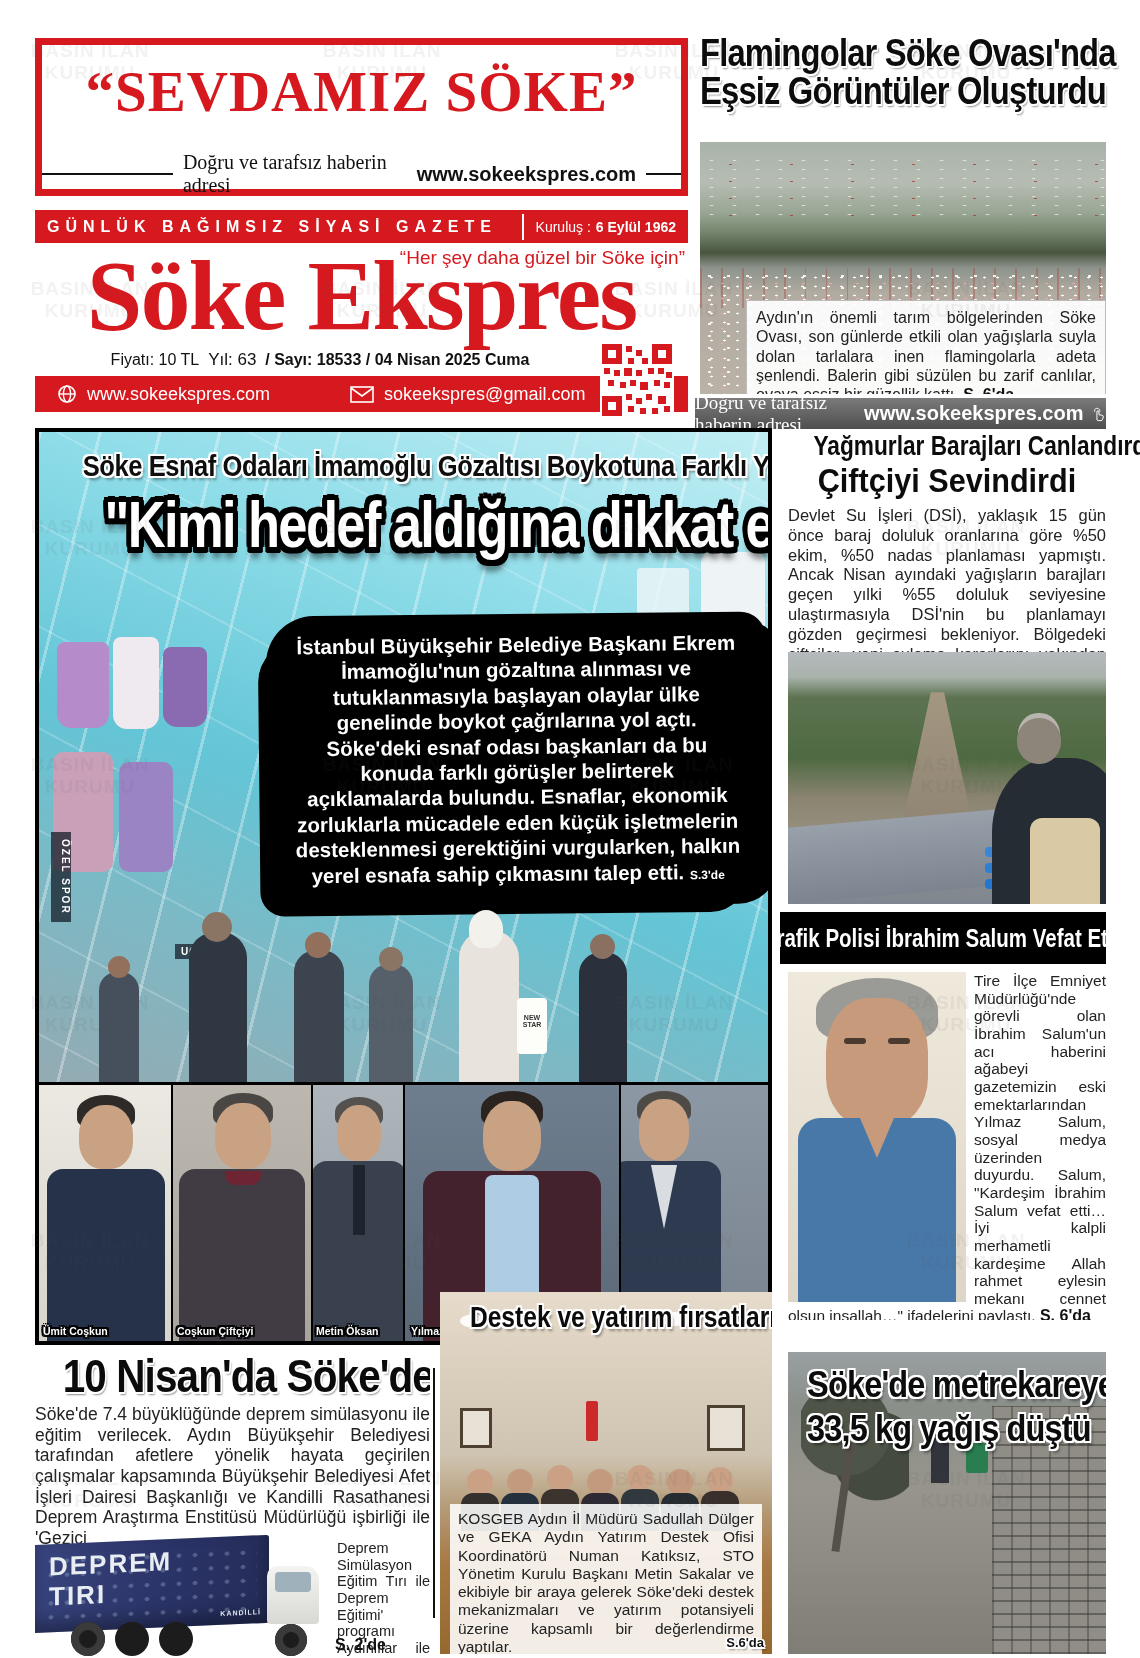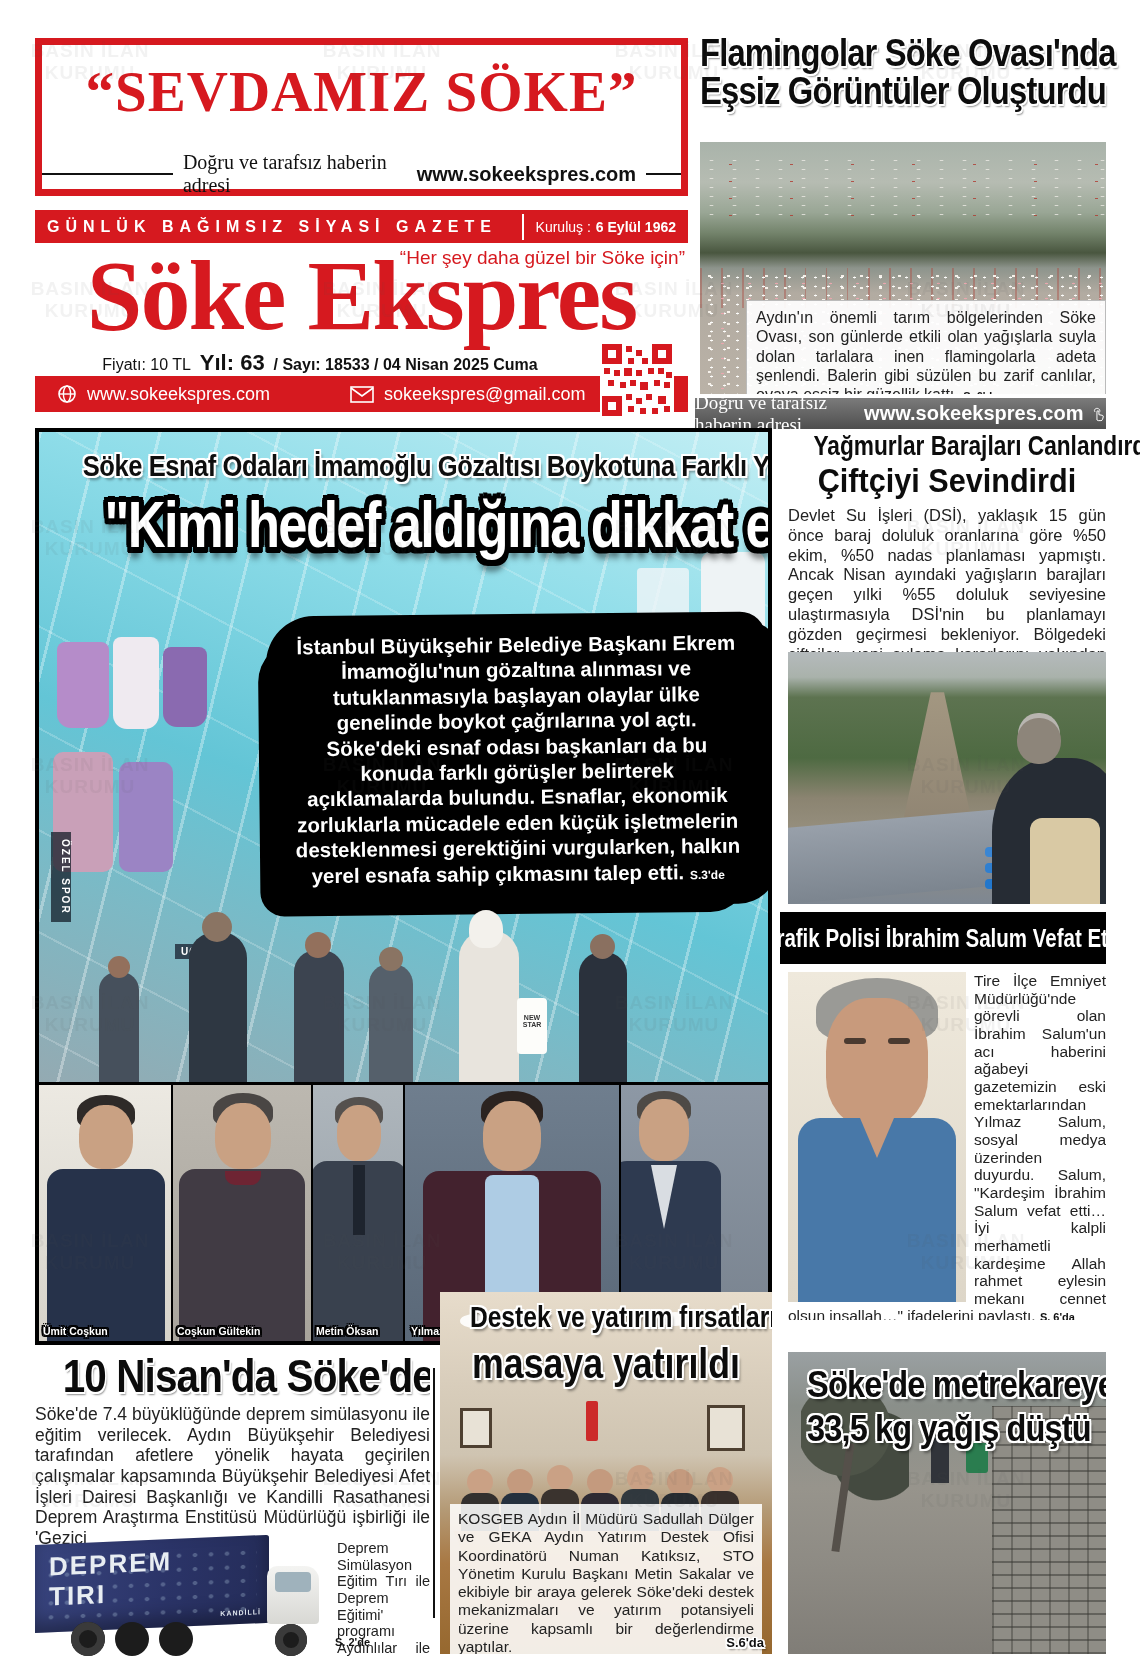--- a/index.html
+++ b/index.html
@@ -9,21 +9,21 @@
   .cond{font-weight:bold;font-family:"Liberation Sans",sans-serif;}
   .serif{font-family:"Liberation Serif",serif;}
   .nowrap{white-space:nowrap;}
   .ctr{text-align:center;width:100%;}
   .just{text-align:justify;}
   .red{color:#d6191f;}
   .o-white{text-shadow:-2px -2px 0 #fff,2px -2px 0 #fff,-2px 2px 0 #fff,2px 2px 0 #fff,0 -2px 0 #fff,0 2px 0 #fff,-2px 0 0 #fff,2px 0 0 #fff,3px 4px 3px rgba(0,0,0,.4);}
   .o-white-thin{text-shadow:-1.5px -1.5px 0 #fff,1.5px -1.5px 0 #fff,-1.5px 1.5px 0 #fff,1.5px 1.5px 0 #fff,0 -1.5px 0 #fff,0 1.5px 0 #fff,-1.5px 0 0 #fff,1.5px 0 0 #fff,2px 3px 2px rgba(0,0,0,.45);}
   .o-black{color:#fff;text-shadow:-5px -5px 0 #000,5px -5px 0 #000,-5px 5px 0 #000,5px 5px 0 #000,0 -6px 0 #000,0 6px 0 #000,-6px 0 0 #000,6px 0 0 #000,-4px 6px 0 #000,4px 6px 0 #000,-6px -2px 0 #000,6px -2px 0 #000,0 11px 7px rgba(0,0,0,.55);}
   .o-black-sm{color:#fff;text-shadow:-2px -2px 0 #000,2px -2px 0 #000,-2px 2px 0 #000,2px 2px 0 #000,0 -2px 0 #000,0 2px 0 #000,-2px 0 0 #000,2px 0 0 #000;}
-  .pref{font-weight:bold;font-size:11px;color:#111;}
+  .pref{font-weight:bold;font-size:16px;color:#111;}
   .body-txt{font-size:16.5px;line-height:1.2;color:#222;}
   .wm-item{position:absolute;font:bold 19px "Liberation Sans",sans-serif;color:rgba(80,80,80,.075);
            letter-spacing:1px;width:130px;text-align:center;line-height:1.15;transform:rotate(0deg);}
   #wm{position:absolute;inset:0;z-index:60;pointer-events:none;}
   .frame{border:4px solid #000;}
   .head-sil{position:absolute;border-radius:46% 46% 42% 42%;background:#c9a183;}
   .hair-sil{position:absolute;border-radius:50% 50% 30% 30%;}
   .torso-sil{position:absolute;border-radius:16px 16px 0 0;}
 </style>
 </head>
@@ -48,21 +48,21 @@
     <span style="font-size:14px;">Kuruluş :</span>
     <span style="font-size:14px;font-weight:bold;margin-left:5px;">6 Eylül 1962</span>
   </div>
 
   <div class="abs red" style="left:300px;top:247px;width:385px;text-align:right;font-size:19px;">“Her şey daha güzel bir Söke için”</div>
 
   <div class="abs serif red nowrap" style="left:35px;top:238px;width:653px;text-align:center;font-size:100px;font-weight:bold;letter-spacing:-2px;">Söke Ekspres</div>
 
   <div class="abs nowrap" style="left:35px;top:350px;width:570px;text-align:center;font-size:16px;color:#111;">
     <span style="font-weight:normal;">Fiyatı: 10 TL</span>&nbsp;
-    <span style="font-weight:bold;font-size:22px;">Yıl: 63</span>&nbsp;
+    <span style="font-weight:normal;font-size:17px;">Yıl: 63</span>&nbsp;
     <span style="font-weight:bold;">/  Sayı: 18533 / 04 Nisan 2025 Cuma</span>
   </div>
 
   <div class="abs" style="left:35px;top:376px;width:653px;height:36px;background:#d6191f;color:#fff;display:flex;align-items:center;gap:10px;padding:0 22px;box-sizing:border-box;">
     <svg width="20" height="20" viewBox="0 0 20 20">
       <circle cx="10" cy="10" r="8" fill="none" stroke="#fff" stroke-width="1.6"></circle>
       <ellipse cx="10" cy="10" rx="3.6" ry="8" fill="none" stroke="#fff" stroke-width="1.4"></ellipse>
       <line x1="2" y1="10" x2="18" y2="10" stroke="#fff" stroke-width="1.4"></line>
     </svg>
     <span style="font-size:18px;">www.sokeekspres.com</span>
@@ -187,21 +187,21 @@
         <div class="hair-sil" style="left:38px;top:10px;width:58px;height:34px;background:#2e2a28;"></div>
         <div class="head-sil" style="left:40px;top:20px;width:54px;height:64px;"></div>
         <div class="torso-sil" style="left:8px;top:84px;width:118px;height:175px;background:#26324a;"></div>
         <div class="abs o-black-sm" style="left:4px;bottom:4px;font-size:10.5px;font-weight:bold;">Ümit Coşkun</div>
       </div>
       <div style="position:relative;flex:0 0 138px;background:linear-gradient(180deg,#bcb8b0,#a8a49c);overflow:hidden;">
         <div class="hair-sil" style="left:40px;top:8px;width:60px;height:34px;background:#4a4644;"></div>
         <div class="head-sil" style="left:42px;top:18px;width:56px;height:66px;"></div>
         <div class="torso-sil" style="left:6px;top:84px;width:126px;height:175px;background:#413b44;"></div>
         <div class="abs" style="left:52px;top:86px;width:36px;height:14px;background:#6e2433;border-radius:0 0 10px 10px;"></div>
-        <div class="abs o-black-sm" style="left:4px;bottom:4px;font-size:10.5px;font-weight:bold;">Coşkun Gültekin</div>
+        <div class="abs o-black-sm" style="left:4px;bottom:4px;font-size:10.5px;font-weight:bold;">Coşkun Çiftçiyi</div>
       </div>
       <div style="position:relative;flex:0 0 90px;background:linear-gradient(180deg,#aeb6bc,#949ca4);overflow:hidden;">
         <div class="hair-sil" style="left:22px;top:12px;width:48px;height:30px;background:#55514e;"></div>
         <div class="head-sil" style="left:24px;top:20px;width:44px;height:56px;"></div>
         <div class="torso-sil" style="left:-2px;top:76px;width:96px;height:182px;background:#39414e;"></div>
         <div class="abs" style="left:40px;top:80px;width:12px;height:70px;background:#1e242e;"></div>
         <div class="abs o-black-sm" style="left:3px;bottom:4px;font-size:10.5px;font-weight:bold;">Metin Öksan</div>
       </div>
       <div style="position:relative;flex:0 0 214px;background:linear-gradient(180deg,#6f7e8e,#5a6878);overflow:hidden;">
         <div class="hair-sil" style="left:76px;top:6px;width:62px;height:36px;background:#2b2320;"></div>
@@ -301,23 +301,20 @@
     <div class="abs" style="left:6%;top:6%;width:30px;height:14px;background:#fff;border-radius:50%;box-shadow:60px -2px 0 #fff,130px 0 0 #fff,200px -2px 0 #fff;opacity:.9;"></div>
     <div class="abs" style="left:6%;top:32%;width:26px;height:34px;background:#e8e2d6;border:3px solid #4e4031;box-shadow:250px 0 0 #e8e2d6,250px 0 0 3px #4e4031;"></div>
     <div class="abs" style="left:44%;top:30%;width:12px;height:40px;background:#cc2a2a;border-radius:2px;"></div>
     <div class="abs" style="left:8%;top:46%;width:84%;height:28%;">
       <div class="abs" style="left:0;top:10px;width:26px;height:26px;background:#caa185;border-radius:50%;box-shadow:40px 0 0 #c49a7e,80px -4px 0 #caa185,120px 0 0 #c49a7e,160px -4px 0 #caa185,200px 0 0 #c49a7e,240px -2px 0 #caa185;"></div>
       <div class="abs" style="left:-6px;top:34px;width:38px;height:42px;background:#33302e;border-radius:12px 12px 0 0;box-shadow:40px 0 0 #24303e,80px -4px 0 #3a332e,120px 0 0 #2e2a33,160px -4px 0 #30383e,200px 0 0 #262b30,240px -2px 0 #39302c;"></div>
     </div>
     <div class="abs" style="left:4%;top:66%;width:92%;height:30%;background:linear-gradient(180deg,#b07c42,#9a6830);clip-path:polygon(0 0,100% 0,84% 100%,16% 100%);"></div>
     <div class="abs cond ctr nowrap o-white" style="top:8px;left:0;font-size:30px;color:#0c0c0c;">
       <div style="transform:scaleX(.82);transform-origin:center;">Destek ve yatırım fırsatları</div>
-    </div>
-    <div class="abs cond ctr nowrap o-white" style="top:48px;left:0;font-size:42px;color:#0c0c0c;">
-      <div style="transform:scaleX(.85);transform-origin:center;">masaya yatırıldı</div>
     </div>
     <div class="abs just" style="left:10px;top:212px;width:296px;background:rgba(255,255,255,.88);padding:6px 8px;font-size:15.5px;line-height:1.18;color:#222;">
       <span>KOSGEB Aydın İl Müdürü Sadullah Dülger ve GEKA Aydın Yatırım Destek Ofisi Koordinatörü Numan Katıksız, STO Yönetim Kurulu Başkanı Metin Sakalar ve ekibiyle bir araya gelerek Söke'deki destek mekanizmaları ve yatırım potansiyeli üzerine kapsamlı bir değerlendirme yaptılar.</span>
     </div>
     <div class="abs pref o-white-thin" style="right:8px;bottom:4px;font-size:13px;">S.6'da</div>
   </div>
 
   <div id="wm">
       <div class="wm-item" style="left: 25px; top: 40px;">BASIN İLAN KURUMU</div>
       <div class="wm-item" style="left: 317px; top: 40px;">BASIN İLAN KURUMU</div>

